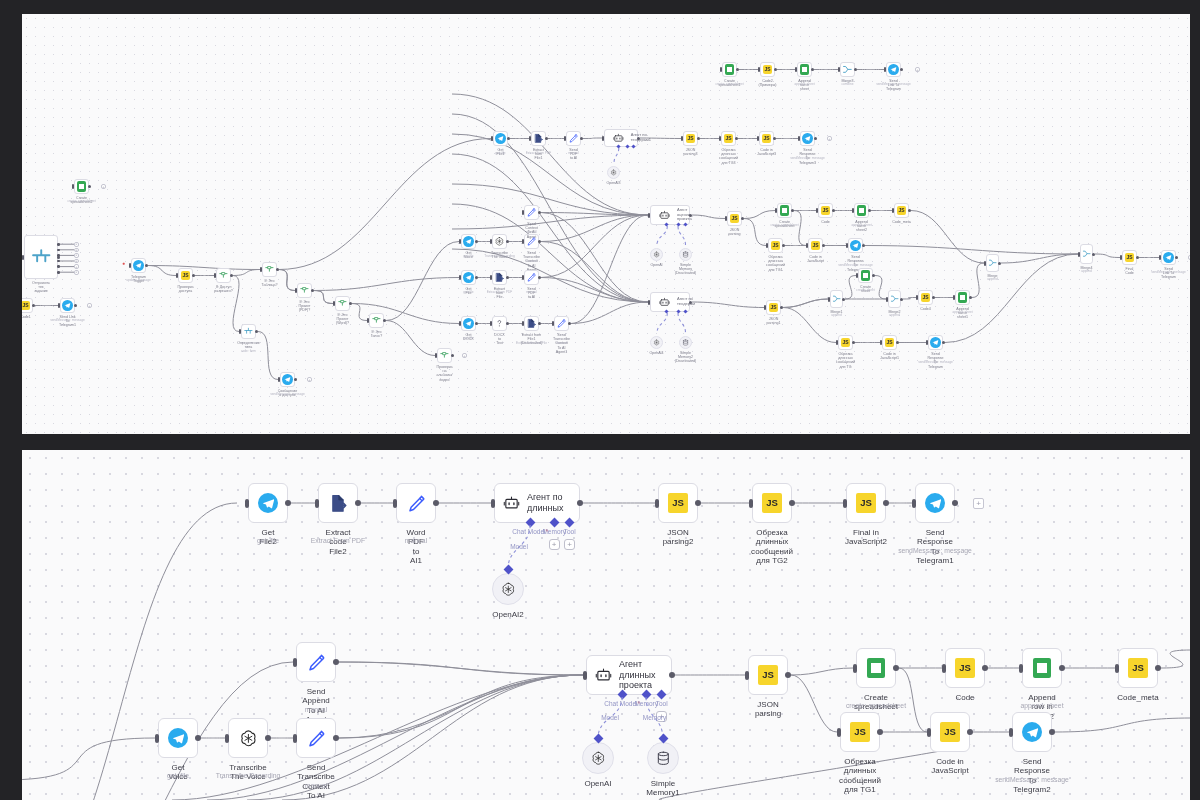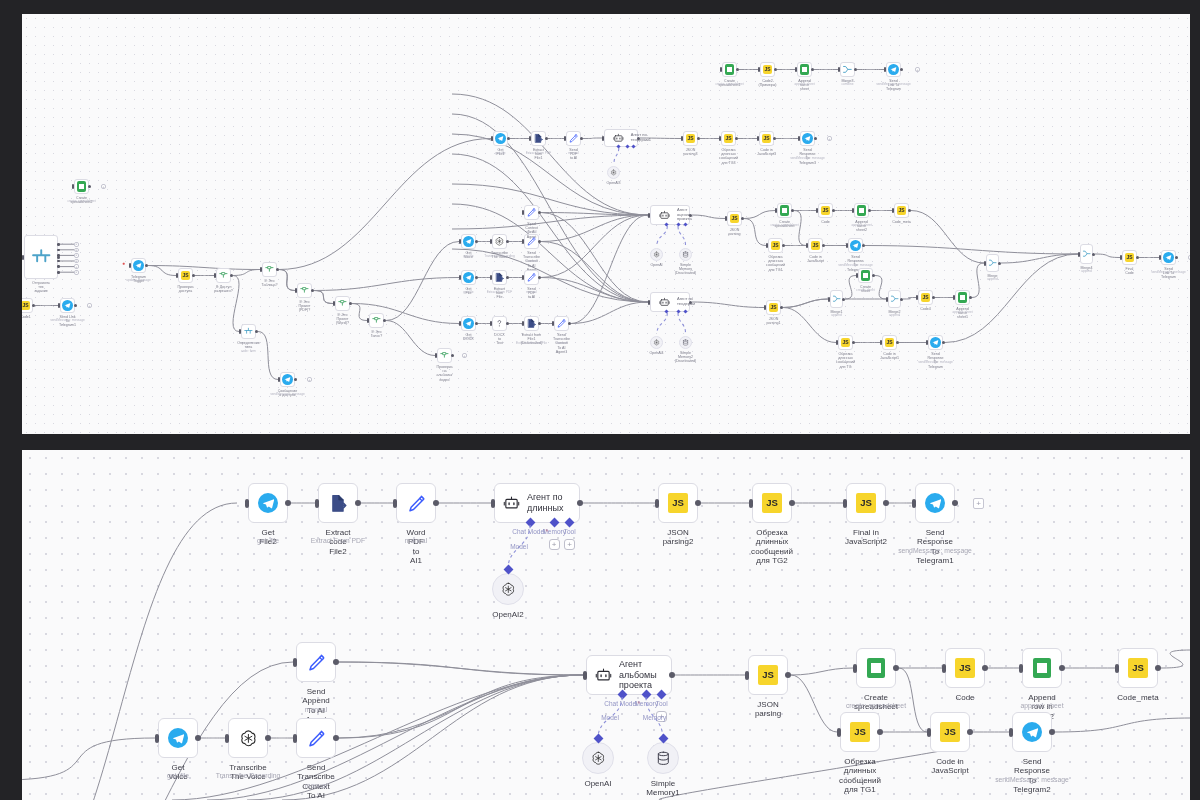--- a/index.html
+++ b/index.html
@@ -1316,21 +1316,21 @@
           <div class="node" style="left: 564px; top: 205px; width: 86px; height: 40px;">
             <div class="nbox agent" style="width: 86px; height: 40px;">
               <span class="ic" style="width: 17px; height: 17px; display: flex; align-items: center; justify-content: center;">
                 <svg viewBox="0 0 24 24" width="17" height="17">
                   <path d="M12 2.8v2.4" fill="none" stroke="#2b2b33" stroke-width="1.5" stroke-linecap="round" stroke-linejoin="round"></path>
                   <path d="M5.4 6.2h13.2c.8 0 1.4.6 1.4 1.4v9.2c0 .8-.6 1.4-1.4 1.4H5.4c-.8 0-1.4-.6-1.4-1.4V7.6c0-.8.6-1.4 1.4-1.4z" fill="none" stroke="#2b2b33" stroke-width="1.6" stroke-linecap="round" stroke-linejoin="round"></path>
                   <path d="M8.6 11.2v2.2M15.4 11.2v2.2" fill="none" stroke="#2b2b33" stroke-width="1.9" stroke-linecap="round" stroke-linejoin="round"></path>
                   <path d="M1.8 10.3v3.8M22.2 10.3v3.8" fill="none" stroke="#2b2b33" stroke-width="1.5" stroke-linecap="round" stroke-linejoin="round"></path>
                 </svg>
               </span>
-              <div class="agent-title">Агент альбомы
+              <div class="agent-title">Агент длинных
 проекта</div>
             </div>
             <div class="port in" style="left: -3px; top: 15.5px;"></div>
             <div class="port" style="width: 6px; height: 6px; left: 83px; top: 17px;"></div>
           </div>
           <div class="node" style="left: 560px; top: 292px; width: 32px; height: 32px;">
             <div class="circ" style="width: 32px; height: 32px; border-radius: 50%;">
               <span class="ic" style="width: 16.64px; height: 16.64px; display: flex; align-items: center; justify-content: center;">
                 <svg viewBox="0 0 24 24" width="16.64" height="16.64">
                   <path d="M12 3.3c-1.9 0-3.5 1.1-4.2 2.7-1.9.2-3.4 1.8-3.4 3.8 0 .8.2 1.5.7 2.1-.5.7-.7 1.5-.7 2.3 0 2 1.6 3.6 3.5 3.8.8 1.5 2.3 2.5 4.1 2.5 1.9 0 3.5-1.1 4.2-2.6 1.9-.2 3.4-1.8 3.4-3.8 0-.8-.2-1.5-.6-2.1.4-.7.6-1.5.6-2.3 0-2-1.5-3.6-3.5-3.8C15.3 4.3 13.8 3.3 12 3.3z" fill="none" stroke="#2b2b2b" stroke-width="1.25" stroke-linecap="round" stroke-linejoin="round"></path>

